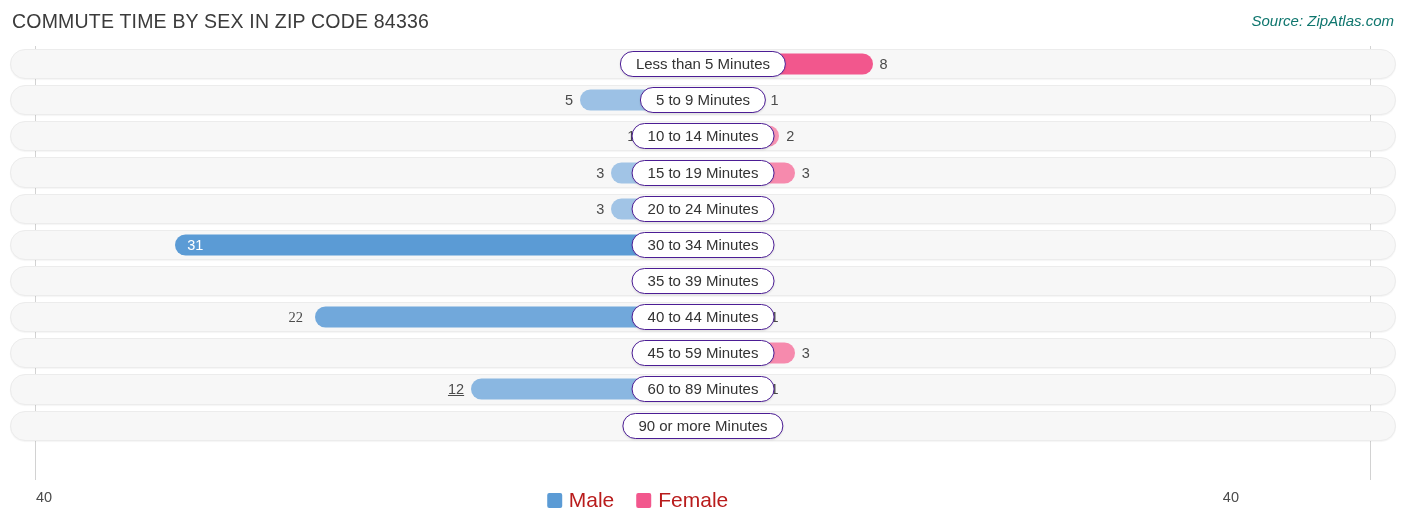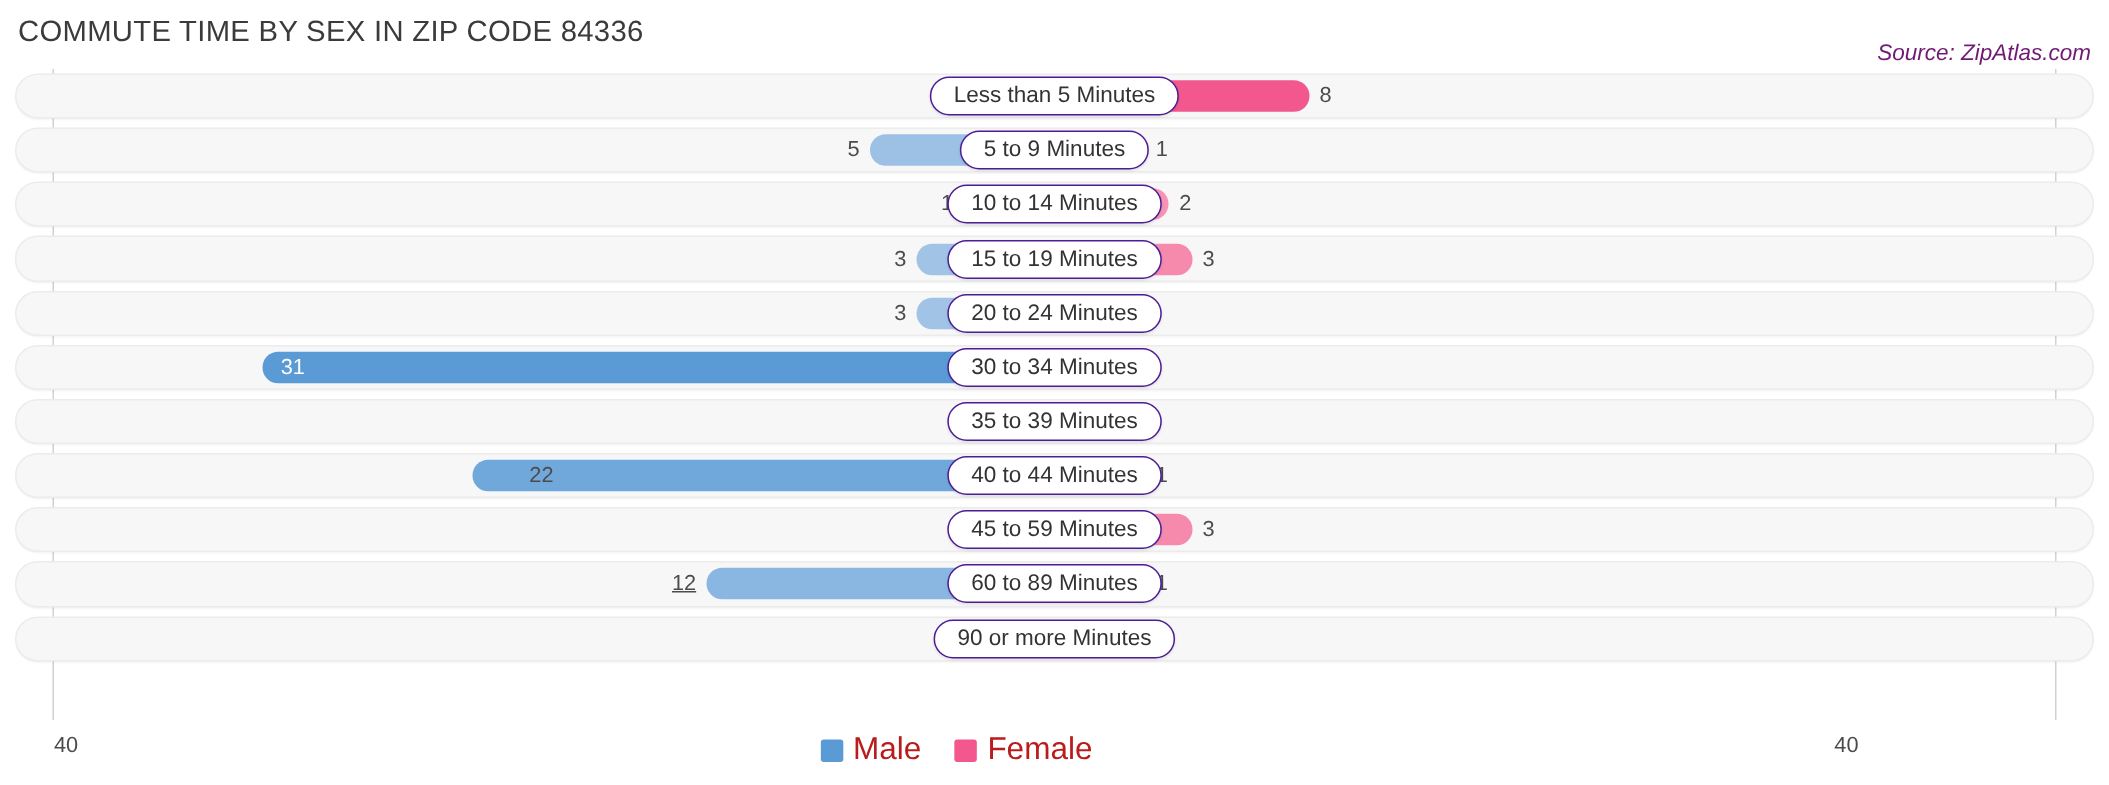--- a/index.html
+++ b/index.html
@@ -26,24 +26,24 @@
     left: 12px;
     top: 10px;
     font-size: 19.5px;
     letter-spacing: 0.2px;
     color: #3b3b3b;
     white-space: nowrap;
   }
   .chart-source {
     position: absolute;
     right: 12px;
-    top: 27px;
+    top: 12px;
     font-size: 15px;
     font-style: italic;
-    color: #701a75;
+    color: #0f766e;
     white-space: nowrap;
   }
 
   
   .plot {
     position: absolute;
     left: 0;
     top: 46px;
     width: 1406px;
     height: 434px;
@@ -251,21 +251,21 @@
         <div class="bar male" style="width: 45px; background: rgb(168, 200, 232);"></div>
         <div class="bar female" style="width: 45px; background: rgb(249, 168, 192);"></div>
         <div class="val male" style="right: 755px;">0</div>
         <div class="val female" style="left: 755px;">0</div>
         <div class="cat-pill">35 to 39 Minutes</div>
       </div>
       <div class="row">
         <div class="row-track"></div>
         <div class="bar male" style="width: 387.65px; background: rgb(113, 168, 219);"></div>
         <div class="bar female" style="width: 60.575px; background: rgb(248, 158, 186);"></div>
-        <div class="val male" style="right: 1037px;">22</div>
+        <div class="val male" style="right: 1103px; font-family: Liberation Serif, serif;">22</div>
         <div class="val female" style="left: 770.575px;">1</div>
         <div class="cat-pill">40 to 44 Minutes</div>
       </div>
       <div class="row">
         <div class="row-track"></div>
         <div class="bar male" style="width: 45px; background: rgb(168, 200, 232);"></div>
         <div class="bar female" style="width: 91.725px; background: rgb(246, 138, 173);"></div>
         <div class="val male" style="right: 755px;">0</div>
         <div class="val female" style="left: 801.725px;">3</div>
         <div class="cat-pill">45 to 59 Minutes</div>

